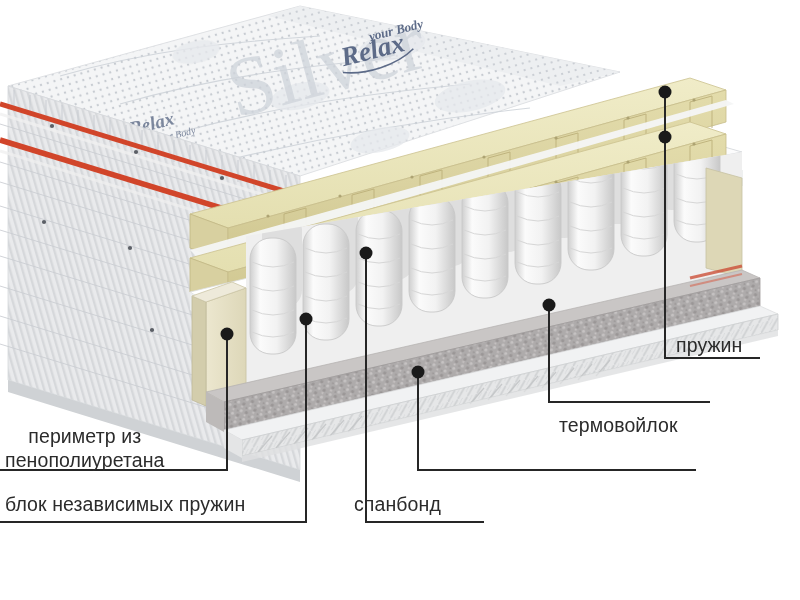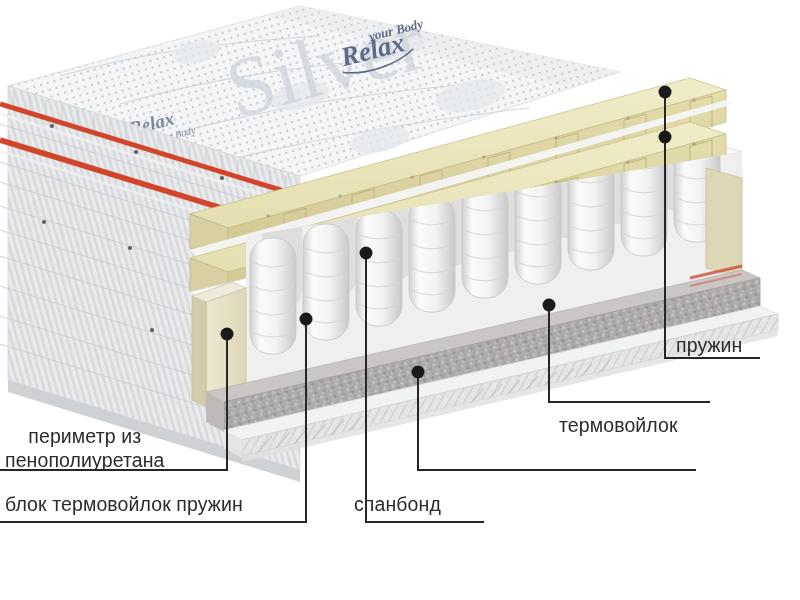--- a/index.html
+++ b/index.html
@@ -434,21 +434,21 @@
       <circle cx="418" cy="372" r="6.5"></circle>
       <circle cx="549" cy="305" r="6.5"></circle>
       <circle cx="665" cy="92" r="6.5"></circle>
       <circle cx="665" cy="137" r="6.5"></circle>
     </g>
   </svg>
 
   <div class="callout-text two-line" style="left:5px; top:424px;">периметр из
 пенополиуретана</div>
 
-  <div class="callout-text" style="left:5px; top:492px;">блок термовойлок пружин</div>
+  <div class="callout-text" style="left:5px; top:492px;">блок независимых пружин</div>
 
   <div class="callout-text" style="left:354px; top:492px;">спанбонд</div>
 
 
   <div class="callout-text" style="left:559px; top:378px;margin-top:35px;">термовойлок</div>
 
   <div class="callout-text" style="left:676px; top:333px;">пружин</div>
 
 </div>
 

